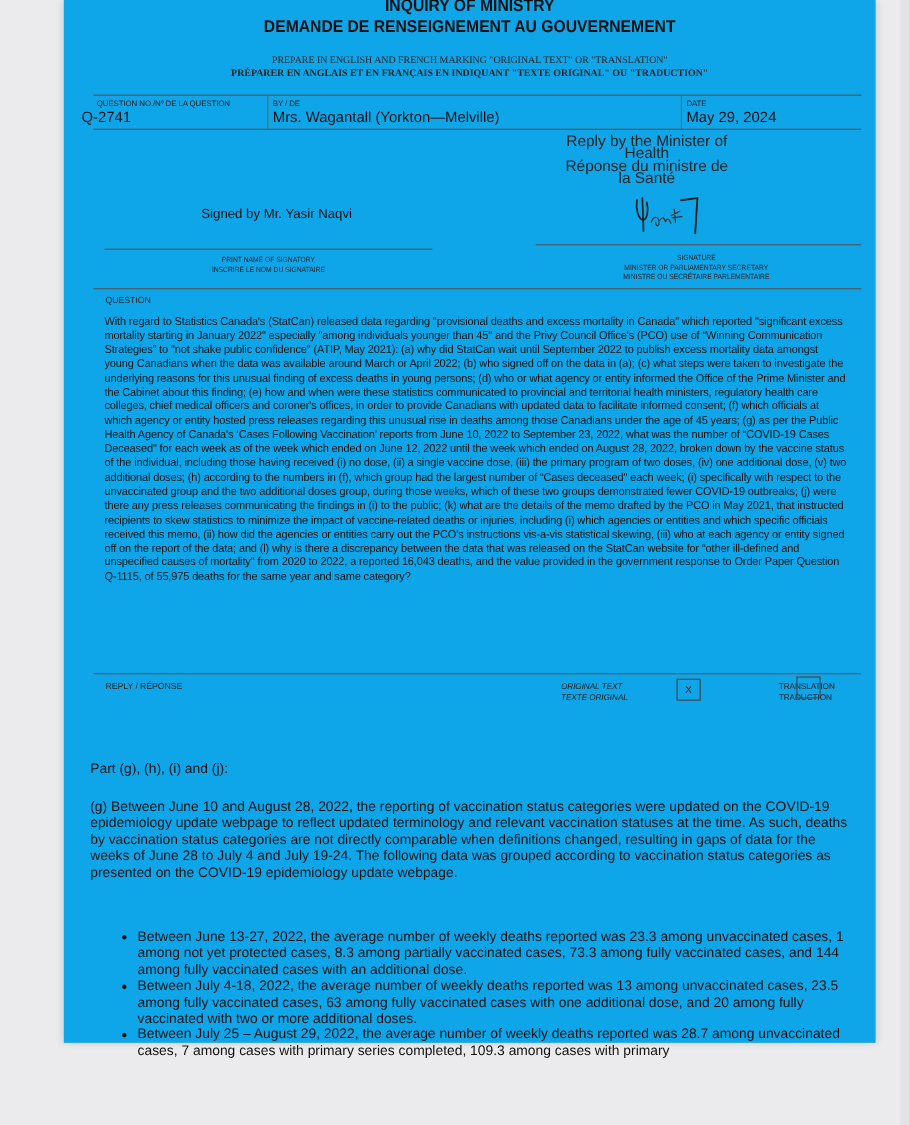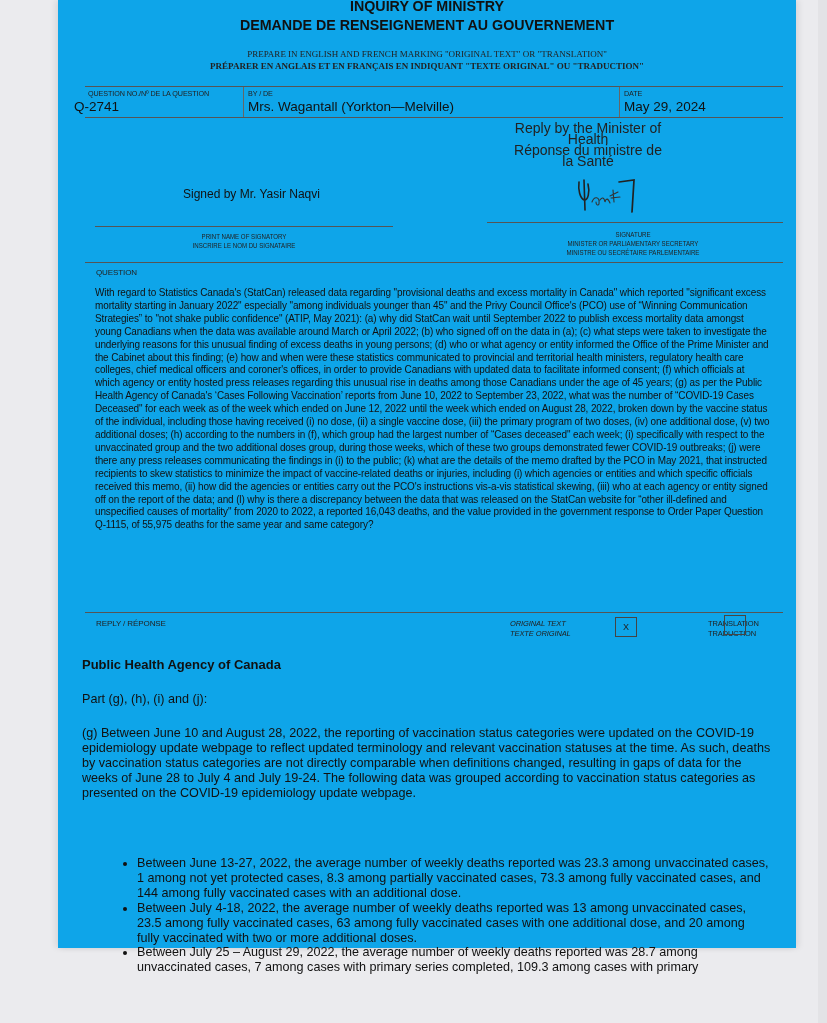--- a/index.html
+++ b/index.html
@@ -46,21 +46,21 @@
     font-size: 10.35px; line-height: 12.9px; color: #111;
     letter-spacing: -0.12px;
     transform: scaleX(0.965); transform-origin: left top;
   }
   .box {
     position: absolute; width: 20px; height: 18px; border: 1px solid #444;
     font-size: 9px; text-align: center; line-height: 18px; color: #222;
   }
   .reply-body { left: 24px; width: 700px; font-size: 12.6px; line-height: 14.9px; color: #111; }
   .h-agency { font-weight: bold; font-size: 13px; }
-  ul.bullets { margin: 12px; padding-left: 43px; }
+  ul.bullets { margin: 0; padding-left: 43px; }
   ul.bullets li { margin: 0; padding-left: 0; }
   .signature-svg { left: 516px; top: 172px; }
 </style>
 </head>
 <body>
 
 <div class="page">
 
   <div class="abs title1">INQUIRY OF MINISTRY</div>
   <div class="abs title2">DEMANDE DE RENSEIGNEMENT AU GOUVERNEMENT</div>
@@ -123,21 +123,20 @@
     <div>TEXTE ORIGINAL</div>
   </div>
   <div class="box" style="left:557px; top:617px;">X</div>
 
   <div class="abs tiny" style="left:608px; top:619px; font-size:7.5px; line-height:10px;margin-left:42px;">
     <div>TRANSLATION</div>
     <div>TRADUCTION</div>
   </div>
   <div class="box" style="left:666px; top:615px;"></div>
 
-  <div class="abs reply-body h-agency" style="top:658px;">Public Health Agency of Canada</div>
   <div class="abs reply-body" style="top:692px;">Part (g), (h), (i) and (j):</div>
 
   <div class="abs reply-body" style="top:726px; width:690px;">(g) Between June 10 and August 28, 2022, the reporting of vaccination status categories were updated on the COVID-19 epidemiology update webpage to reflect updated terminology and relevant vaccination statuses at the time. As such, deaths by vaccination status categories are not directly comparable when definitions changed, resulting in gaps of data for the weeks of June 28 to July 4 and July 19-24. The following data was grouped according to vaccination status categories as presented on the COVID-19 epidemiology update webpage.</div>
 
   <div class="abs reply-body" style="top:844px; width:700px;">
     <ul class="bullets">
       <li>Between June 13-27, 2022, the average number of weekly deaths reported was 23.3 among unvaccinated cases, 1 among not yet protected cases, 8.3 among partially vaccinated cases, 73.3 among fully vaccinated cases, and 144 among fully vaccinated cases with an additional dose.</li>
       <li>Between July 4-18, 2022, the average number of weekly deaths reported was 13 among unvaccinated cases, 23.5 among fully vaccinated cases, 63 among fully vaccinated cases with one additional dose, and 20 among fully vaccinated with two or more additional doses.</li>
       <li>Between July 25 – August 29, 2022, the average number of weekly deaths reported was 28.7 among unvaccinated cases, 7 among cases with primary series completed, 109.3 among cases with primary</li>
     </ul>

